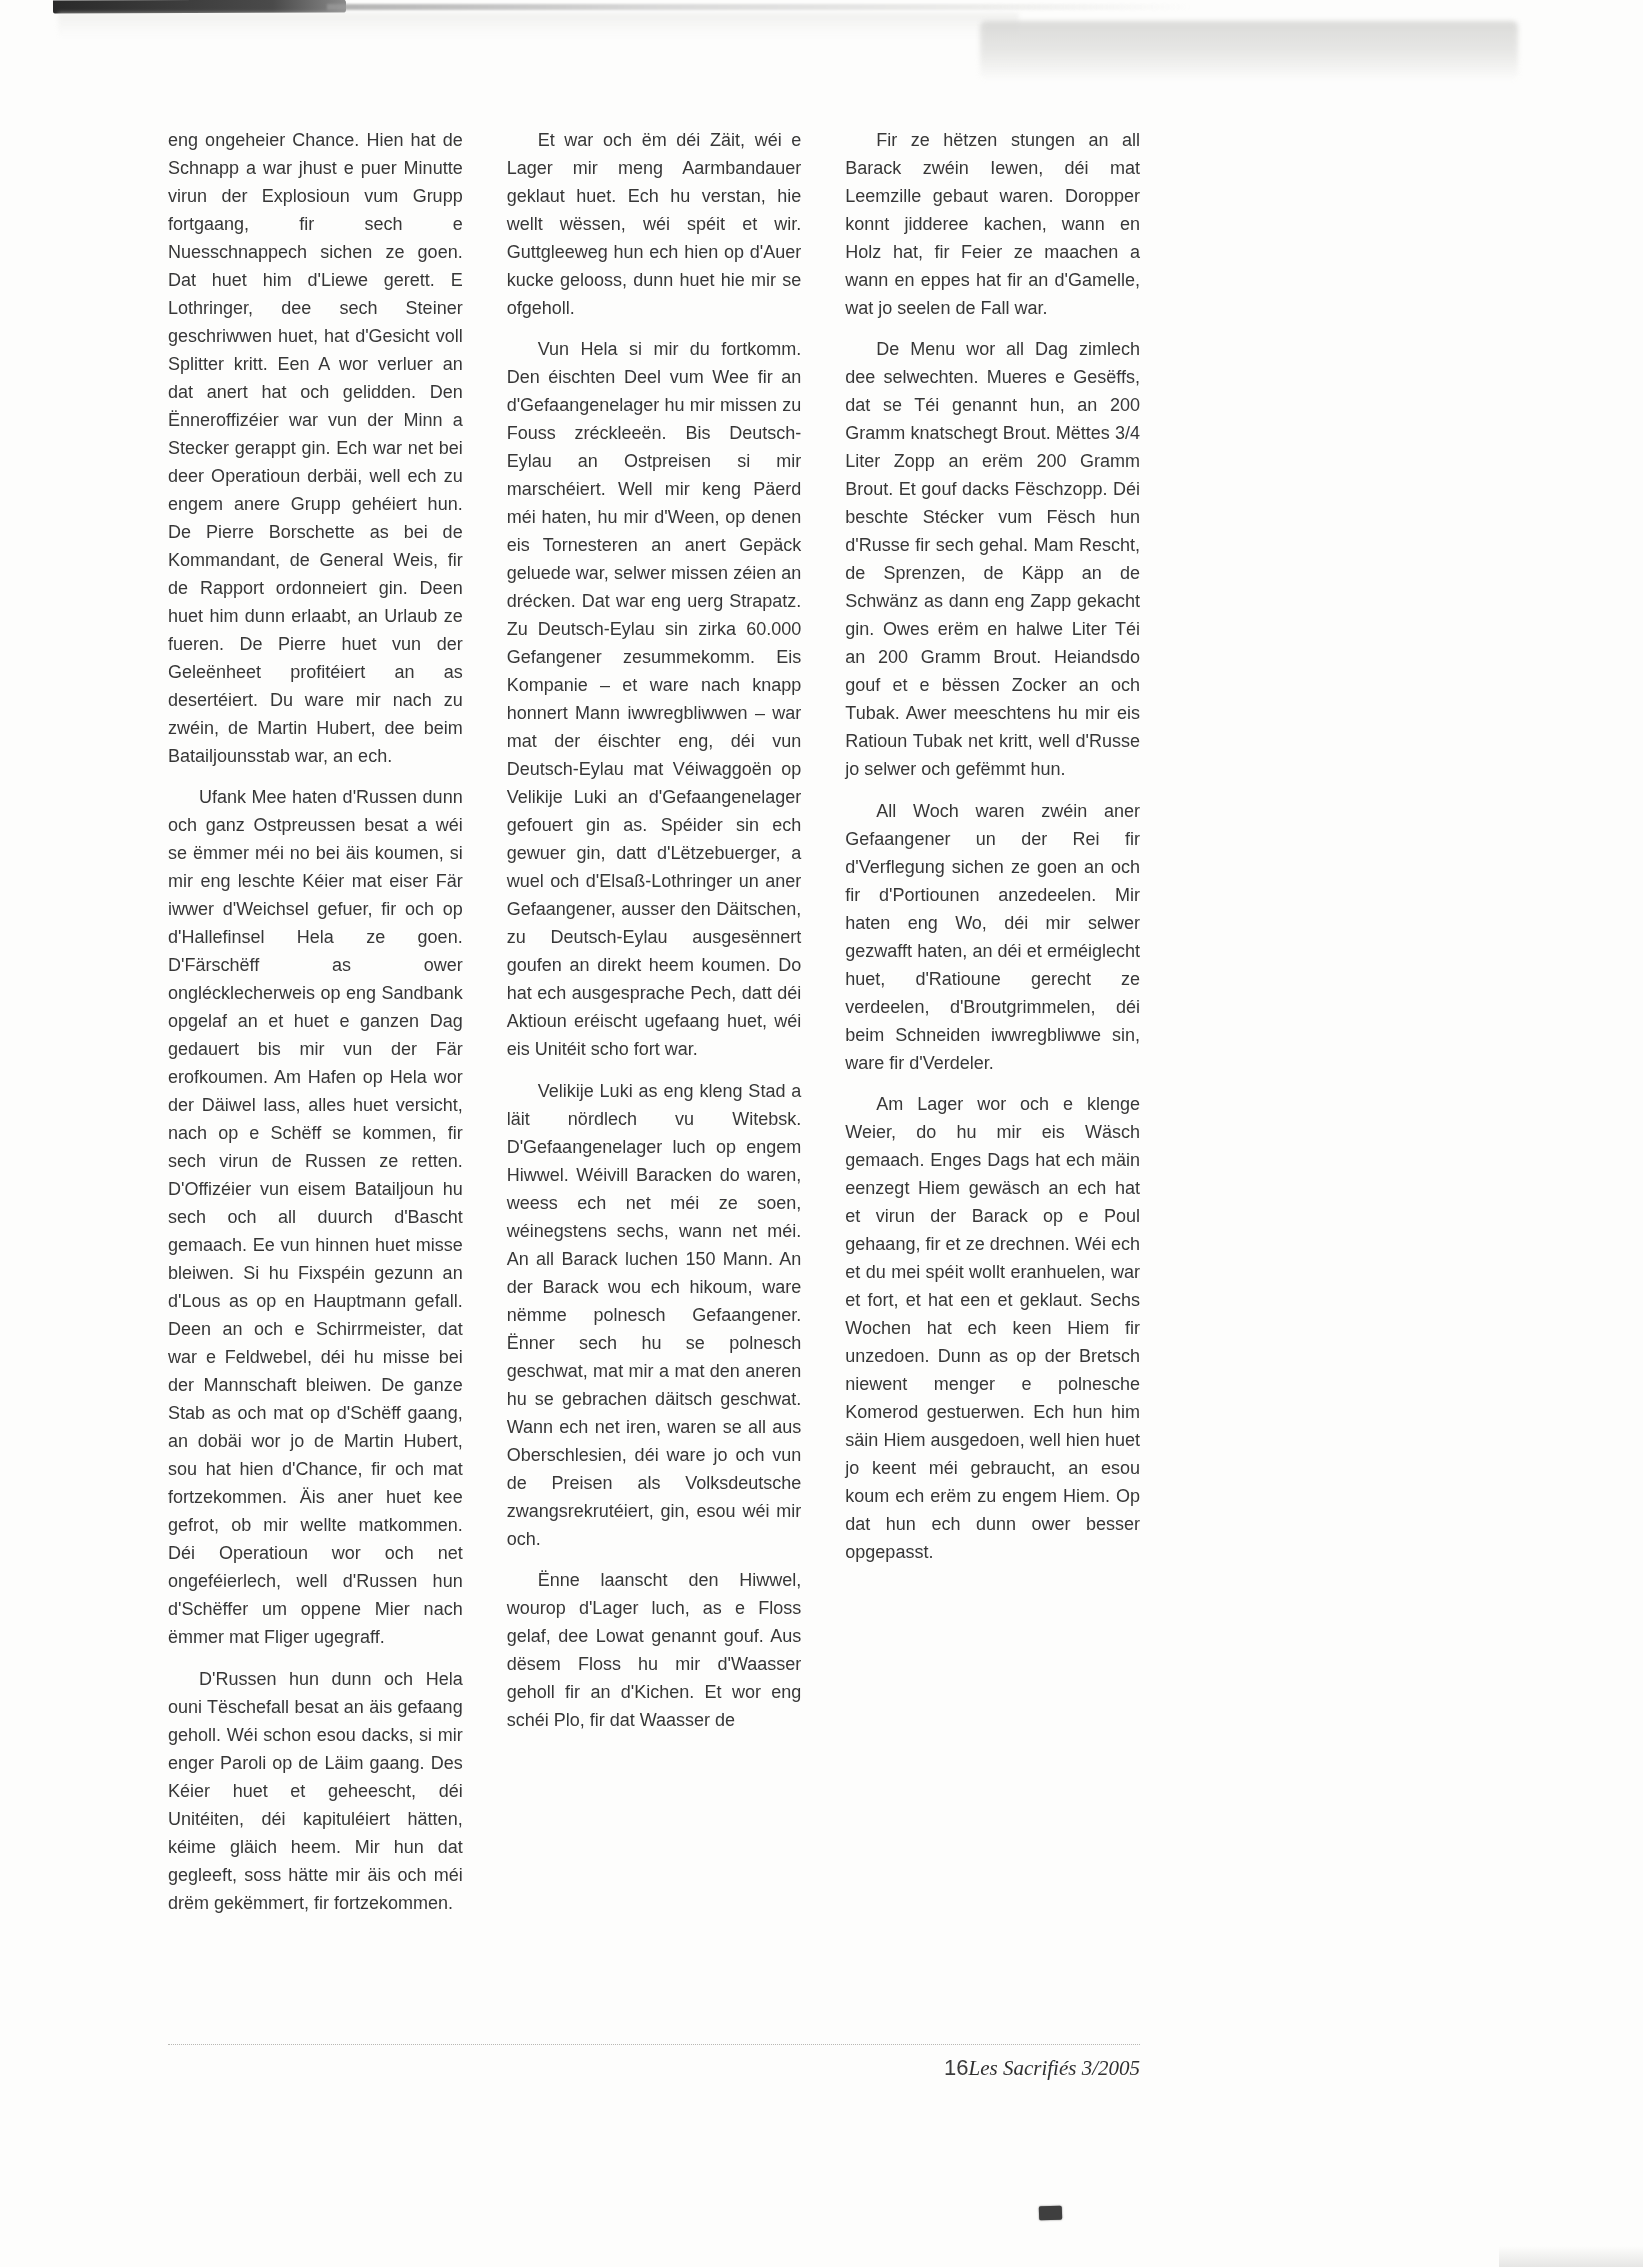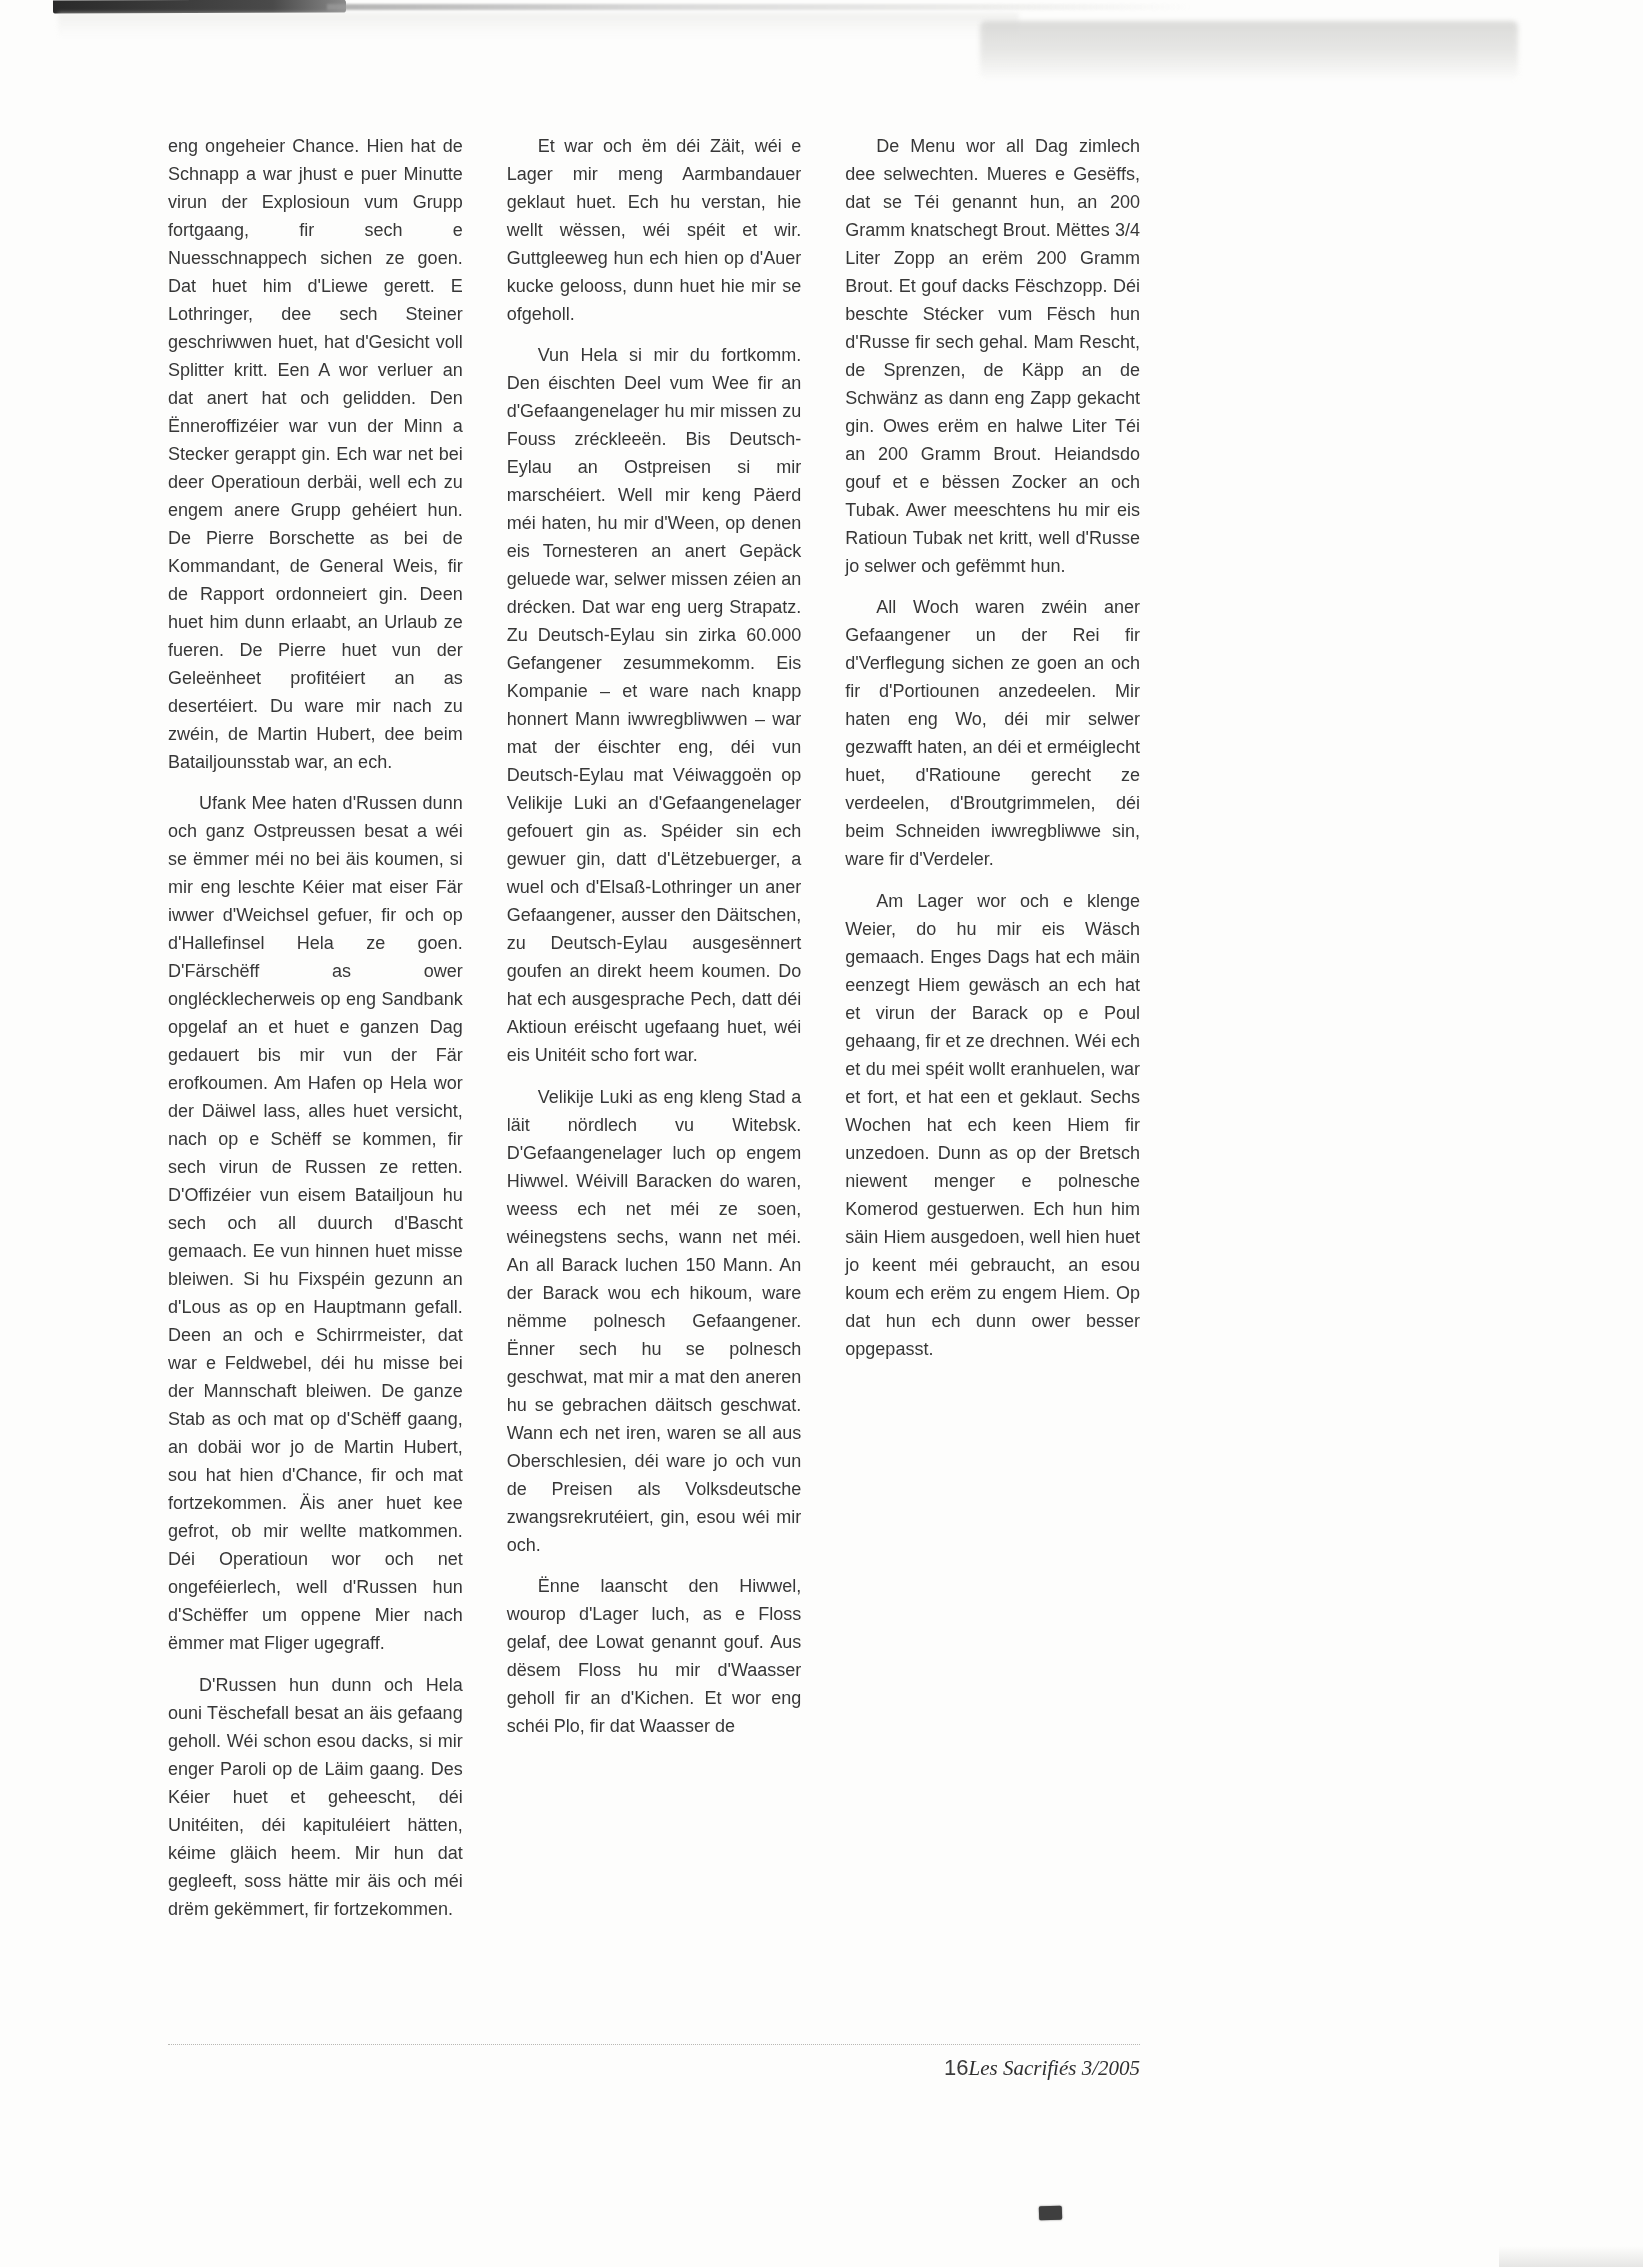--- a/index.html
+++ b/index.html
@@ -51,21 +51,21 @@
   .scan-edge-bottom {
     left: 1499px; top: 2246px; width: 145px; height: 21px;
     background: linear-gradient(to bottom, rgba(255,255,255,0), #cfcfcd);
     opacity: 0.5;
   }
 
   
   .text-block {
     position: absolute;
     left: 168px;
-    top: 132px;
+    top: 126px;
     width: 972px;
     display: grid;
     grid-template-columns: repeat(3, 1fr);
     column-gap: 44px;
   }
   .column {
     color: #373737;
     font-size: 18px;
     line-height: 28px;
     text-align: justify;
@@ -120,20 +120,21 @@
       <p class="para indent">Ufank Mee haten d'Russen dunn och ganz Ostpreussen besat a wéi se ëmmer méi no bei äis koumen, si mir eng leschte Kéier mat eiser Fär iwwer d'Weichsel gefuer, fir och op d'Hallefinsel Hela ze goen. D'Färschëff as ower onglécklecherweis op eng Sandbank opgelaf an et huet e ganzen Dag gedauert bis mir vun der Fär erofkoumen. Am Hafen op Hela wor der Däiwel lass, alles huet versicht, nach op e Schëff se kommen, fir sech virun de Russen ze retten. D'Offizéier vun eisem Batailjoun hu sech och all duurch d'Bascht gemaach. Ee vun hinnen huet misse bleiwen. Si hu Fixspéin gezunn an d'Lous as op en Hauptmann gefall. Deen an och e Schirrmeister, dat war e Feldwebel, déi hu misse bei der Mannschaft bleiwen. De ganze Stab as och mat op d'Schëff gaang, an dobäi wor jo de Martin Hubert, sou hat hien d'Chance, fir och mat fortzekommen. Äis aner huet kee gefrot, ob mir wellte matkommen. Déi Operatioun wor och net ongeféierlech, well d'Russen hun d'Schëffer um oppene Mier nach ëmmer mat Fliger ugegraff.</p>
       <p class="para indent">D'Russen hun dunn och Hela ouni Tëschefall besat an äis gefaang geholl. Wéi schon esou dacks, si mir enger Paroli op de Läim gaang. Des Kéier huet et geheescht, déi Unitéiten, déi kapituléiert hätten, kéime gläich heem. Mir hun dat gegleeft, soss hätte mir äis och méi drëm gekëmmert, fir fortzekommen.</p>
     </div>
   <div class="column">
       <p class="para indent">Et war och ëm déi Zäit, wéi e Lager mir meng Aarmbandauer geklaut huet. Ech hu verstan, hie wellt wëssen, wéi spéit et wir. Guttgleeweg hun ech hien op d'Auer kucke gelooss, dunn huet hie mir se ofgeholl.</p>
       <p class="para indent">Vun Hela si mir du fortkomm. Den éischten Deel vum Wee fir an d'Gefaangenelager hu mir missen zu Fouss zréckleeën. Bis Deutsch-Eylau an Ostpreisen si mir marschéiert. Well mir keng Päerd méi haten, hu mir d'Ween, op denen eis Tornesteren an anert Gepäck geluede war, selwer missen zéien an drécken. Dat war eng uerg Strapatz. Zu Deutsch-Eylau sin zirka 60.000 Gefangener zesummekomm. Eis Kompanie – et ware nach knapp honnert Mann iwwregbliwwen – war mat der éischter eng, déi vun Deutsch-Eylau mat Véiwaggoën op Velikije Luki an d'Gefaangenelager gefouert gin as. Spéider sin ech gewuer gin, datt d'Lëtzebuerger, a wuel och d'Elsaß-Lothringer un aner Gefaangener, ausser den Däitschen, zu Deutsch-Eylau ausgesënnert goufen an direkt heem koumen. Do hat ech ausgesprache Pech, datt déi Aktioun eréischt ugefaang huet, wéi eis Unitéit scho fort war.</p>
       <p class="para indent">Velikije Luki as eng kleng Stad a läit nördlech vu Witebsk. D'Gefaangenelager luch op engem Hiwwel. Wéivill Baracken do waren, weess ech net méi ze soen, wéinegstens sechs, wann net méi. An all Barack luchen 150 Mann. An der Barack wou ech hikoum, ware nëmme polnesch Gefaangener. Ënner sech hu se polnesch geschwat, mat mir a mat den aneren hu se gebrachen däitsch geschwat. Wann ech net iren, waren se all aus Oberschlesien, déi ware jo och vun de Preisen als Volksdeutsche zwangsrekrutéiert, gin, esou wéi mir och.</p>
       <p class="para indent">Ënne laanscht den Hiwwel, wourop d'Lager luch, as e Floss gelaf, dee Lowat genannt gouf. Aus dësem Floss hu mir d'Waasser geholl fir an d'Kichen. Et wor eng schéi Plo, fir dat Waasser de</p>
     </div>
   <div class="column">
+      <p class="para indent">Fir ze hëtzen stungen an all Barack zwéin Iewen, déi mat Leemzille gebaut waren. Doropper konnt jidderee kachen, wann en Holz hat, fir Feier ze maachen a wann en eppes hat fir an d'Gamelle, wat jo seelen de Fall war.</p>
       <p class="para indent">De Menu wor all Dag zimlech dee selwechten. Mueres e Gesëffs, dat se Téi genannt hun, an 200 Gramm knatschegt Brout. Mëttes 3/4 Liter Zopp an erëm 200 Gramm Brout. Et gouf dacks Fëschzopp. Déi beschte Stécker vum Fësch hun d'Russe fir sech gehal. Mam Rescht, de Sprenzen, de Käpp an de Schwänz as dann eng Zapp gekacht gin. Owes erëm en halwe Liter Téi an 200 Gramm Brout. Heiandsdo gouf et e bëssen Zocker an och Tubak. Awer meeschtens hu mir eis Ratioun Tubak net kritt, well d'Russe jo selwer och gefëmmt hun.</p>
       <p class="para indent">All Woch waren zwéin aner Gefaangener un der Rei fir d'Verflegung sichen ze goen an och fir d'Portiounen anzedeelen. Mir haten eng Wo, déi mir selwer gezwafft haten, an déi et erméiglecht huet, d'Ratioune gerecht ze verdeelen, d'Broutgrimmelen, déi beim Schneiden iwwregbliwwe sin, ware fir d'Verdeler.</p>
       <p class="para indent">Am Lager wor och e klenge Weier, do hu mir eis Wäsch gemaach. Enges Dags hat ech mäin eenzegt Hiem gewäsch an ech hat et virun der Barack op e Poul gehaang, fir et ze drechnen. Wéi ech et du mei spéit wollt eranhuelen, war et fort, et hat een et geklaut. Sechs Wochen hat ech keen Hiem fir unzedoen. Dunn as op der Bretsch niewent menger e polnesche Komerod gestuerwen. Ech hun him säin Hiem ausgedoen, well hien huet jo keent méi gebraucht, an esou koum ech erëm zu engem Hiem. Op dat hun ech dunn ower besser opgepasst.</p>
     </div>
 </div>
 
 <div class="footer">
   <span class="page-number">16</span>
   <span class="journal-name">Les Sacrifiés 3/2005</span>
 </div>

